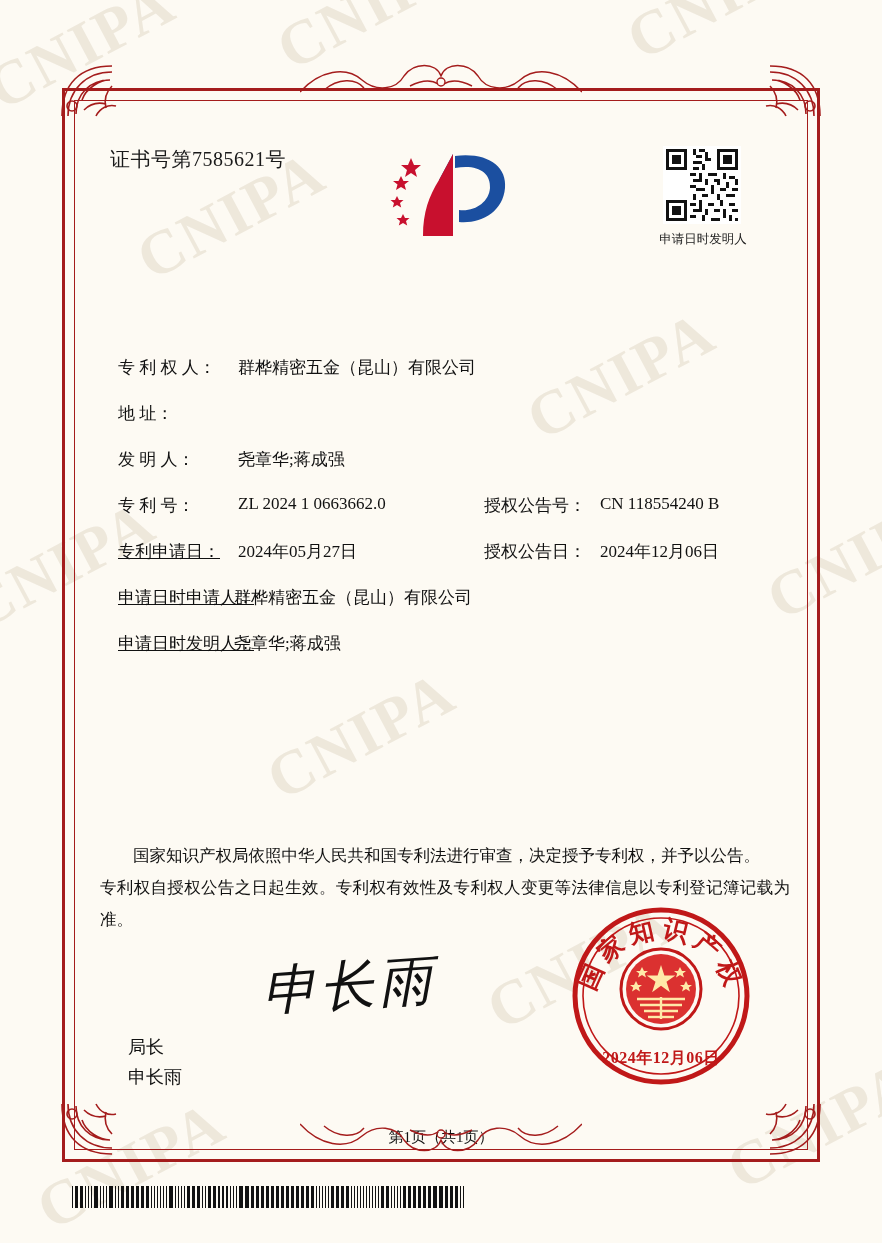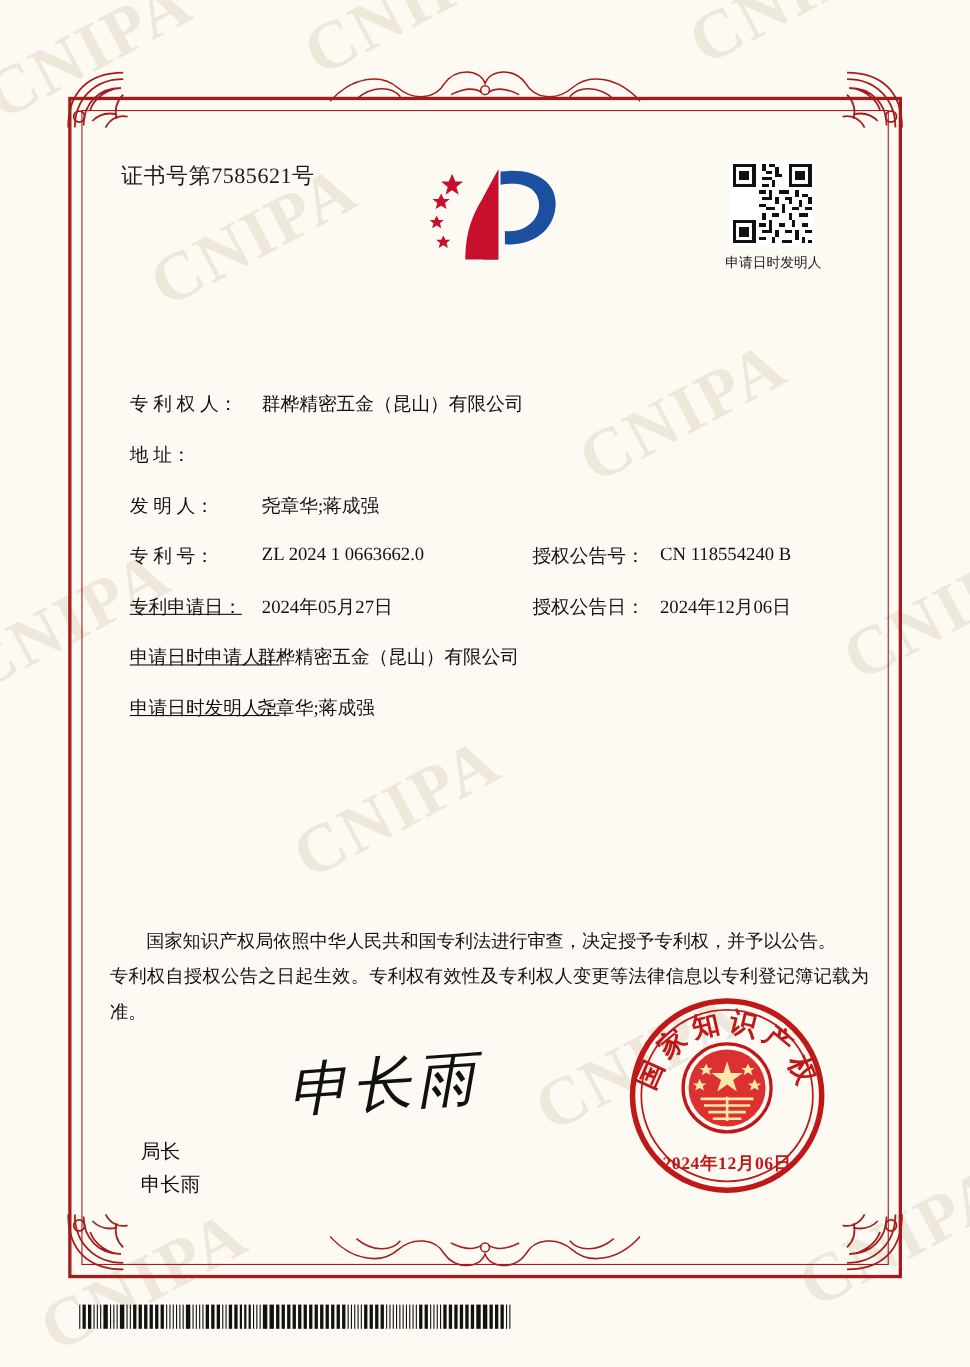--- a/index.html
+++ b/index.html
@@ -528,20 +528,21 @@
         <path id="sealArc" d="M91,91 m-62,0 a62,62 0 1,1 124,0" transform="rotate(0 91 91)"></path>
         <path id="sealArcTop" d="M 24 100 A 67 67 0 0 1 158 100"></path>
       </defs>
       <text font-family="DejaVu Serif, serif" font-size="25" font-weight="700" fill="#c01818" letter-spacing="6">
         <textPath href="#sealArcTop" startOffset="6%">国家知识产权局</textPath>
       </text>
     </svg>
   </div>
   <div class="seal-date">2024年12月06日</div>
 
+  <div class="page-no">第1页（共1页）</div>
 
   <div class="barcode" id="barcode">
       <i style="width: 1px;"></i>
       <i style="width: 3px;"></i>
       <i style="width: 3px;"></i>
       <i style="width: 1px;"></i>
       <i style="width: 1px;"></i>
       <i style="width: 1px;"></i>
       <i style="width: 4px;"></i>
       <i style="width: 1px;"></i>

